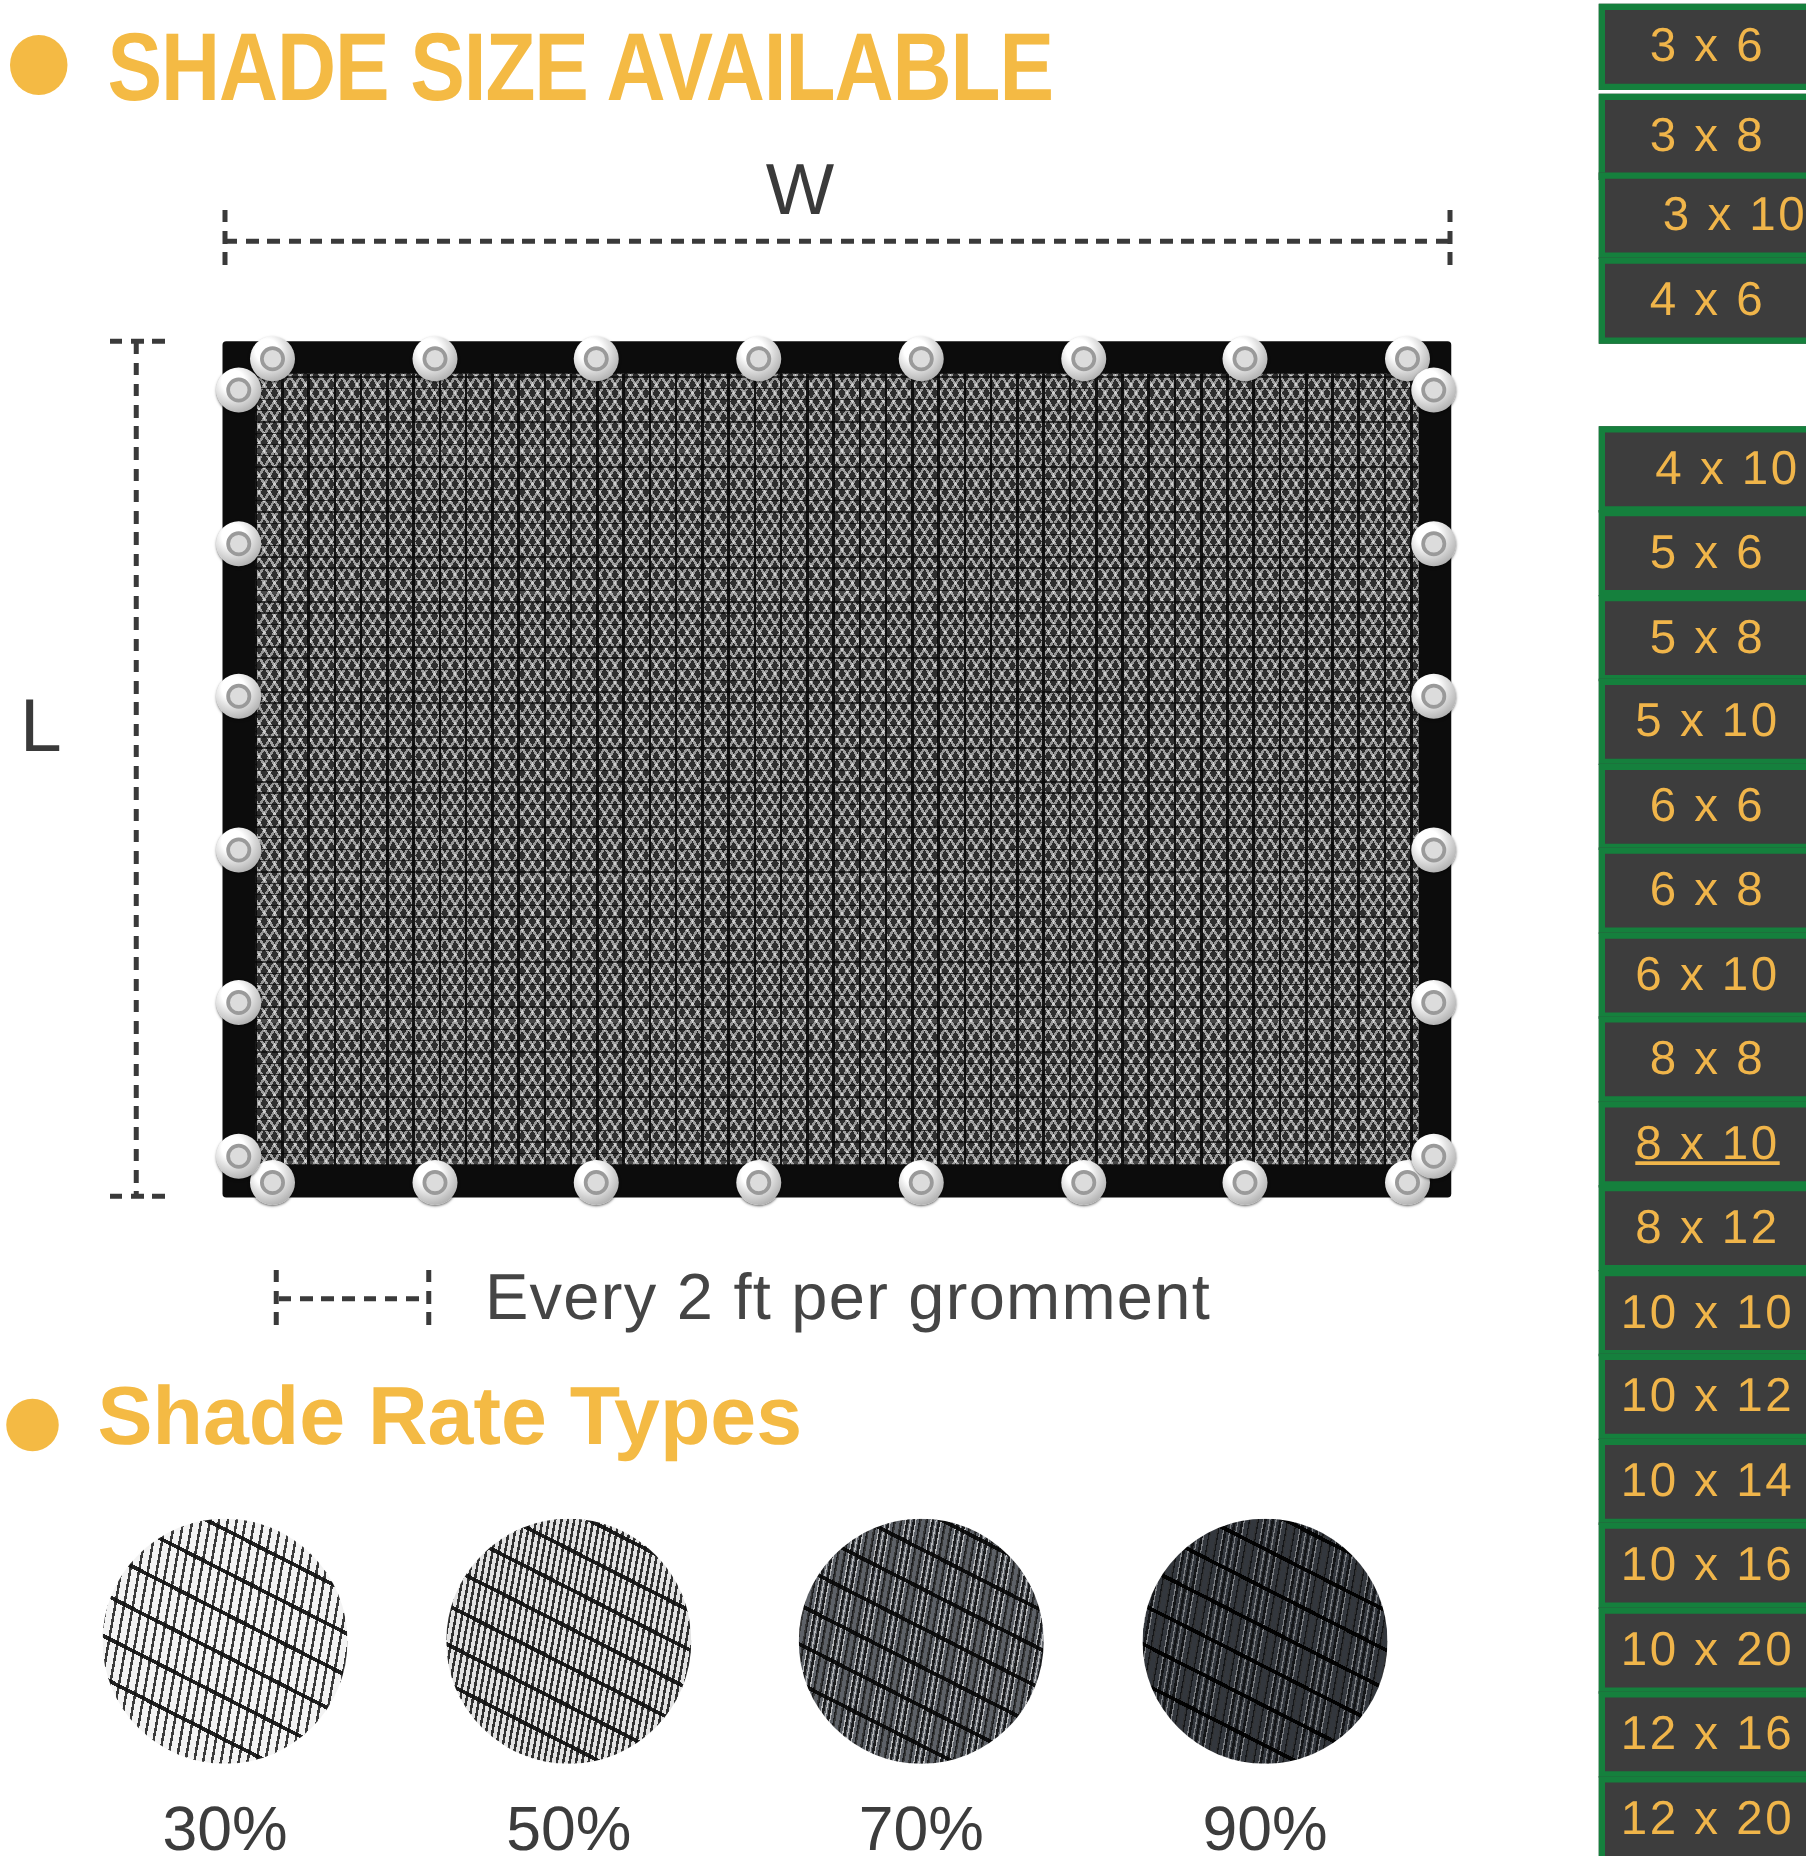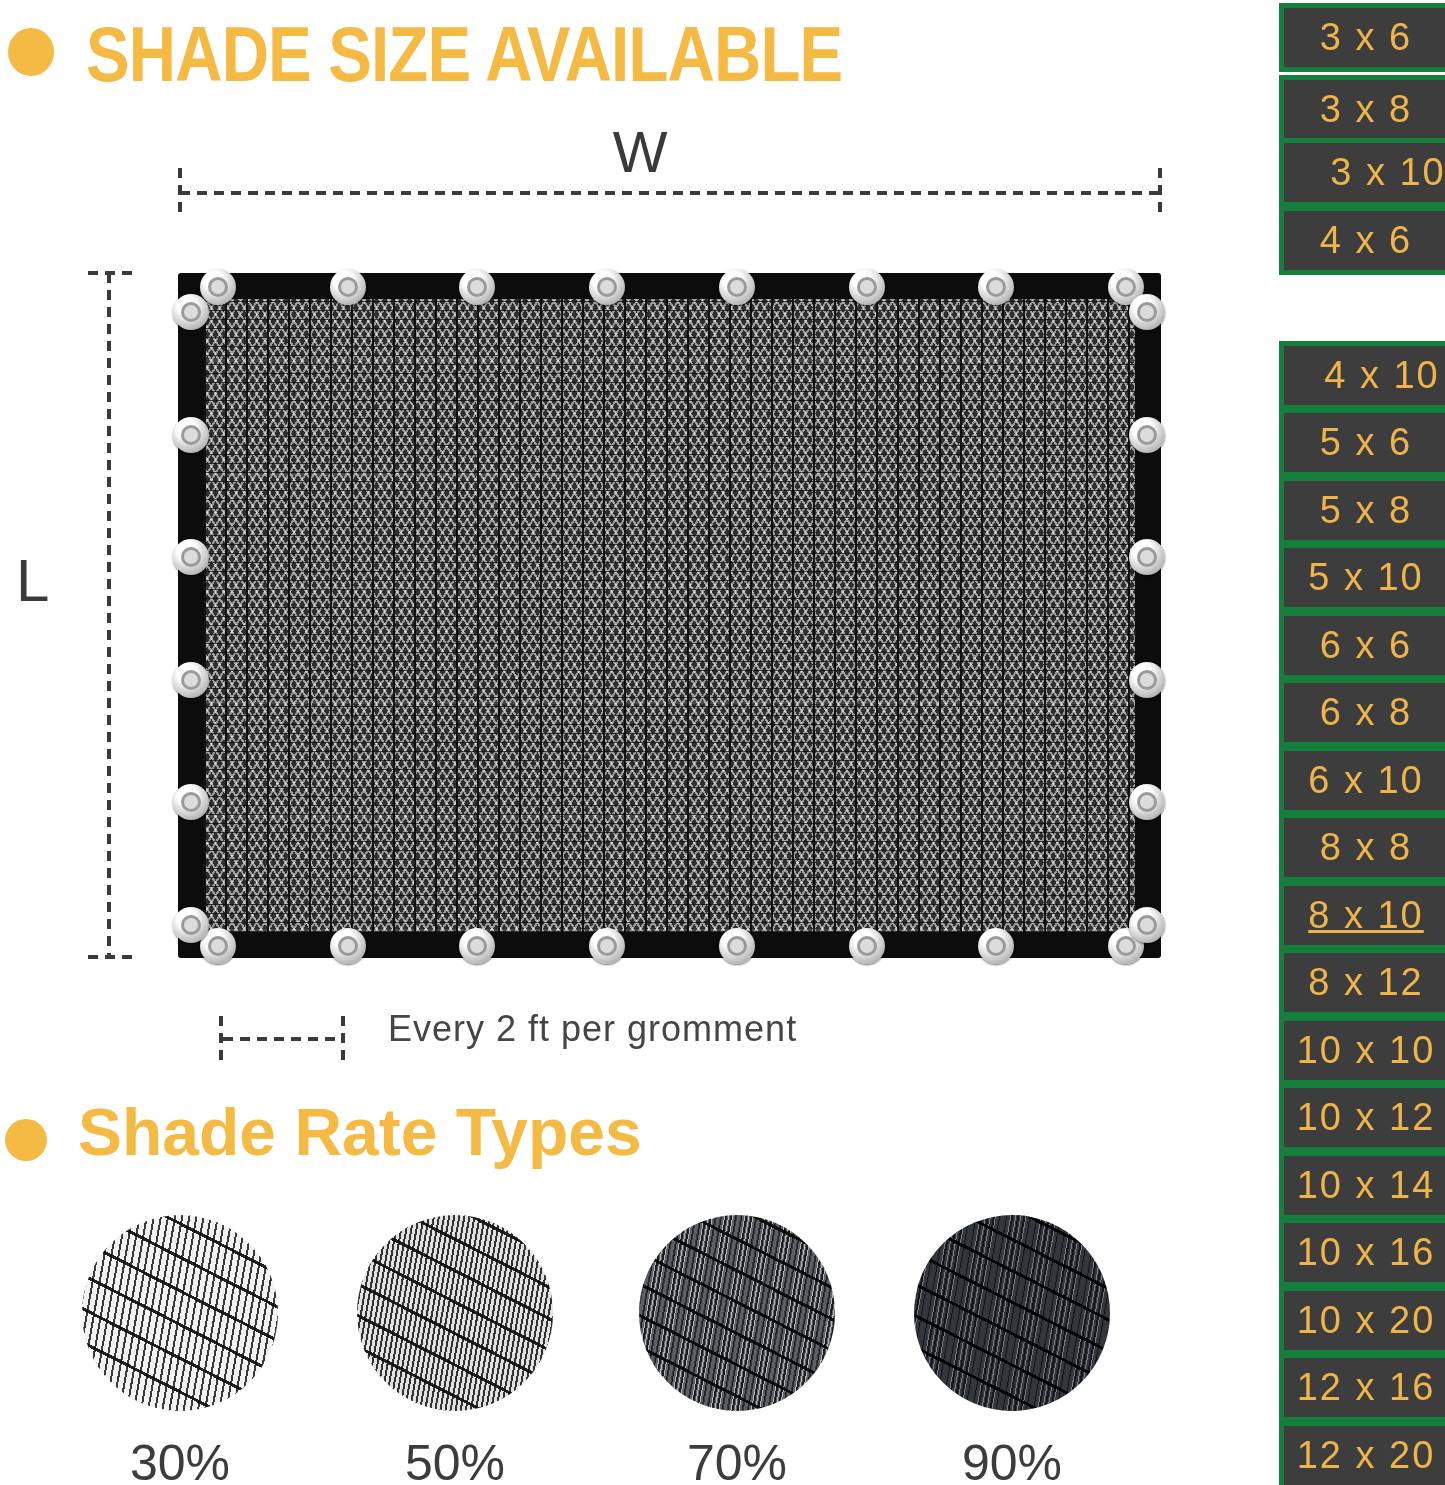--- a/index.html
+++ b/index.html
@@ -55,21 +55,21 @@
     position:absolute; width:36px; height:36px; border-radius:50%;
     background:radial-gradient(circle at 38% 32%, #ffffff 0 28%, #e2e2e2 45%, #b9b9b9 72%, #8f8f8f 100%);
     box-shadow:0 1px 2px rgba(0,0,0,0.55);
   }
   .grommet::after {
     content:""; position:absolute; inset:8px; border-radius:50%;
     background:#dcdcdc; border:3px solid #9a9a9a; box-sizing:border-box;
   }
   
   .note-text {
-    position:absolute; left:388px; top:1008px; font-size:36px; color:#454545;
+    position:absolute; left:388px; top:1008px; font-size:52px; color:#454545;
     letter-spacing:1px; white-space:nowrap;
   }
   .g-tick-l { left:219px; top:1016px; height:46px; }
   .g-tick-r { left:341px; top:1016px; height:46px; }
   .g-line  { left:223px; top:1037px; width:118px; }
   
   .rate-item { position:absolute; top:1215px; width:196px; height:270px; }
   .rate-circle {
     position:absolute; left:0; top:0; width:196px; height:196px; border-radius:50%;
   }

